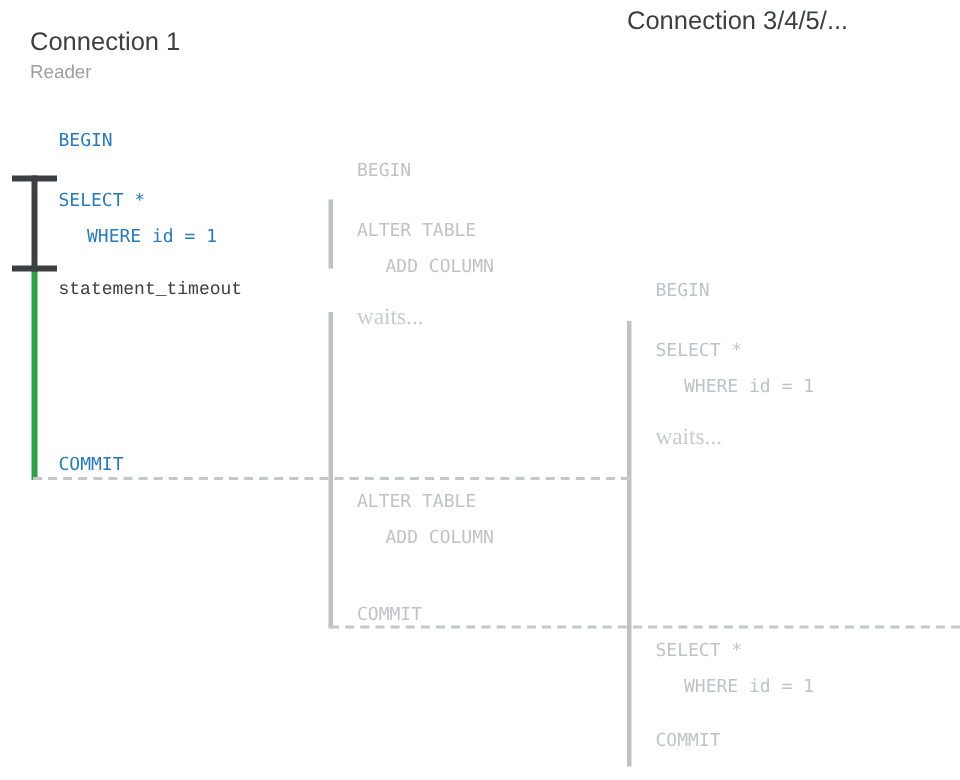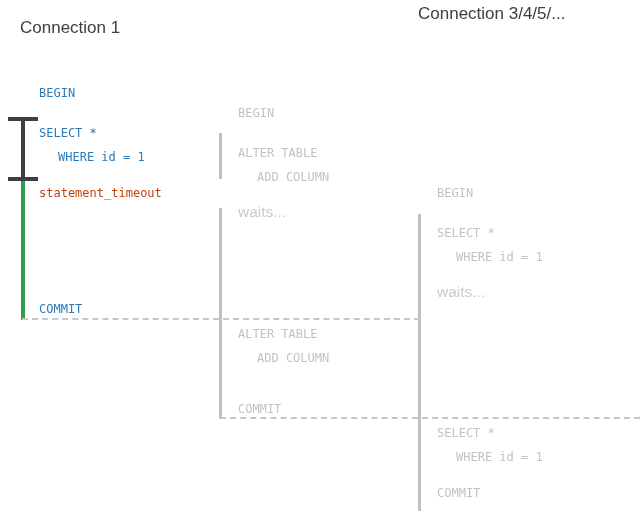--- a/index.html
+++ b/index.html
@@ -41,26 +41,26 @@
   
   .stmt {
     position: absolute;
     font-family: "DejaVu Sans Mono", "Liberation Mono", monospace;
     font-size: 12px;
     line-height: 22px;
     white-space: pre;
     letter-spacing: 0px;
   }
   .stmt.blue   { color: #2c7ab8; }
-  .stmt.dark   { color: #c2410c; }
+  .stmt.dark   { color: #404040; font-family: Liberation Mono, monospace; }
   .stmt.grey   { color: #c0c3c6; }
 
   .note {
     position: absolute;
-    font-family: Liberation Sans, sans-serif;
+    font-family: Liberation Serif, serif;
     font-size: 15.5px;
     line-height: 20px;
     color: #c9ccce;
     white-space: pre;
   }
 
   
   .lifeline {
     position: absolute;
     background: #bdc1c6;
@@ -90,20 +90,21 @@
     border-top: 2px dashed #c5c8cb;
   }
 </style>
 </head>
 <body>
 
 <div id="canvas">
 
   <div class="col-header" style="left:20px; top:18px;">
     <div class="col-title">Connection 1</div>
+    <div class="col-sub">Reader</div>
   </div>
 
 
   <div class="col-header" style="left:418px; top:4px;">
     <div class="col-title">Connection 3/4/5/...</div>
   </div>
 
   <div class="lifeline green" style="left:21px; top:178px; height:142px;"></div>
 
   <div class="lifeline" style="left:219px; top:133px; height:46px;"></div>

